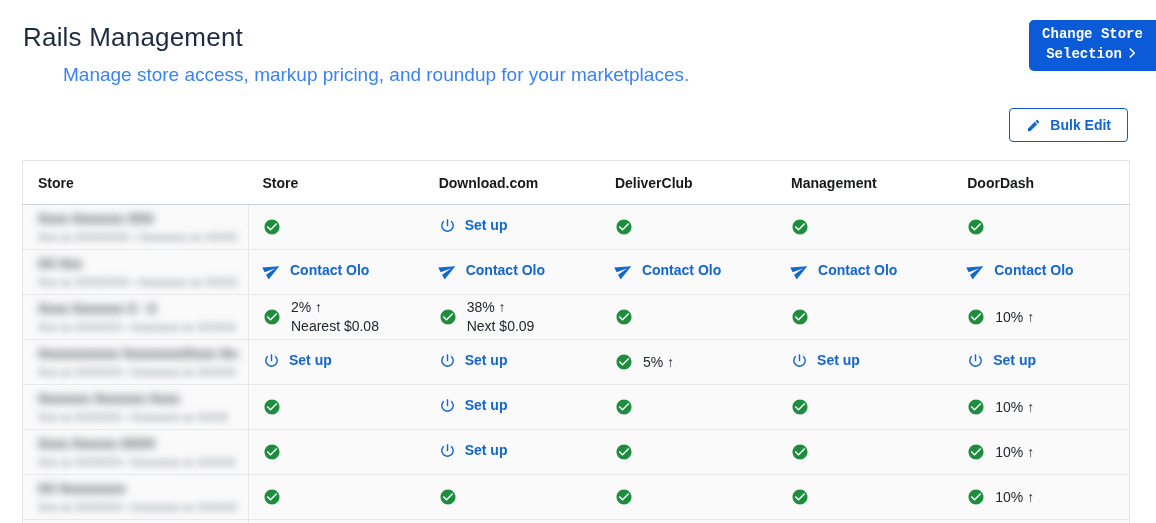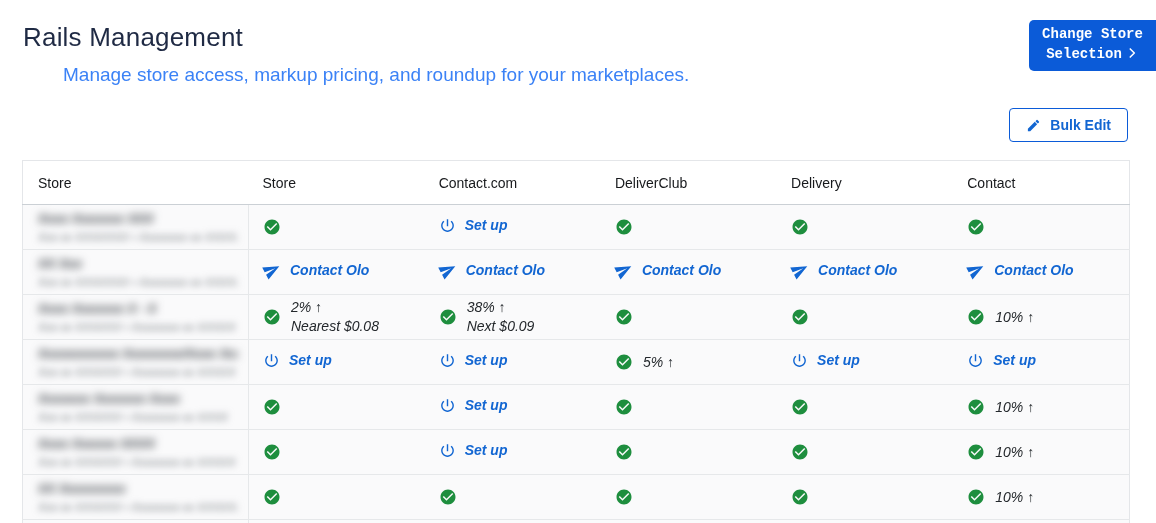--- a/index.html
+++ b/index.html
@@ -31,26 +31,26 @@
     color:#1266d2; font-family:inherit; font-weight:bold; font-size:14px; cursor:pointer;
   }
   .icon { display:inline-flex; align-items:center; justify-content:center; }
   .table-wrap { position:absolute; left:22px; top:160px; width:1108px; }
   table {
     width:100%; border-collapse:collapse; table-layout:fixed;
     background:#fafafb; border:1px solid #e4e6e9;
   }
   thead tr { background:#ffffff; height:44px; }
   th {
-    font-size:14px; font-weight:normal; color:#17191c; text-align:left;
+    font-size:14px; font-weight:bold; color:#17191c; text-align:left;
     padding:0 6px 0 15px; border-bottom:1px solid #cbd0d5;
     white-space:nowrap; overflow:hidden;
   }
   th.col-mk { padding-left:14px; }
-  tbody tr { height:45px; border-bottom:1px solid #e6e8ea;font-style:italic; }
+  tbody tr { height:45px; border-bottom:1px solid #e6e8ea; }
   td.store-cell {
     border-right:1px solid #e6e8ea; padding:6px 10px 6px 15px;
     vertical-align:middle; overflow:hidden;
   }
   .store-name {
     font-size:13px; font-weight:bold; color:#33383e;
     filter:blur(4px); white-space:nowrap; overflow:hidden;
   }
   .store-details {
     font-size:11.5px; color:#70767c; margin-top:5px;
@@ -96,24 +96,24 @@
         <col>
         <col>
         <col>
         <col>
         <col>
     </colgroup>
     <thead>
       <tr>
         <th>Store</th>
         <th class="col-mk">Store</th>
-        <th class="col-mk">Contact.com</th>
+        <th class="col-mk">Download.com</th>
         <th class="col-mk">DeliverClub</th>
-        <th class="col-mk">Delivery</th>
-        <th class="col-mk">Contact</th>
+        <th class="col-mk">Management</th>
+        <th class="col-mk">DoorDash</th>
       </tr>
     </thead>
     <tbody>
         <tr>
           <td class="store-cell">
             <div class="store-name">Xxxx Xxxxxxx XXX</div>
             <div class="store-details">Xxx xx XXXXXXX  •  Xxxxxxxx xx XXXXX</div>
           </td>
           <td class="mk-cell">
             <div class="cell-flex">

